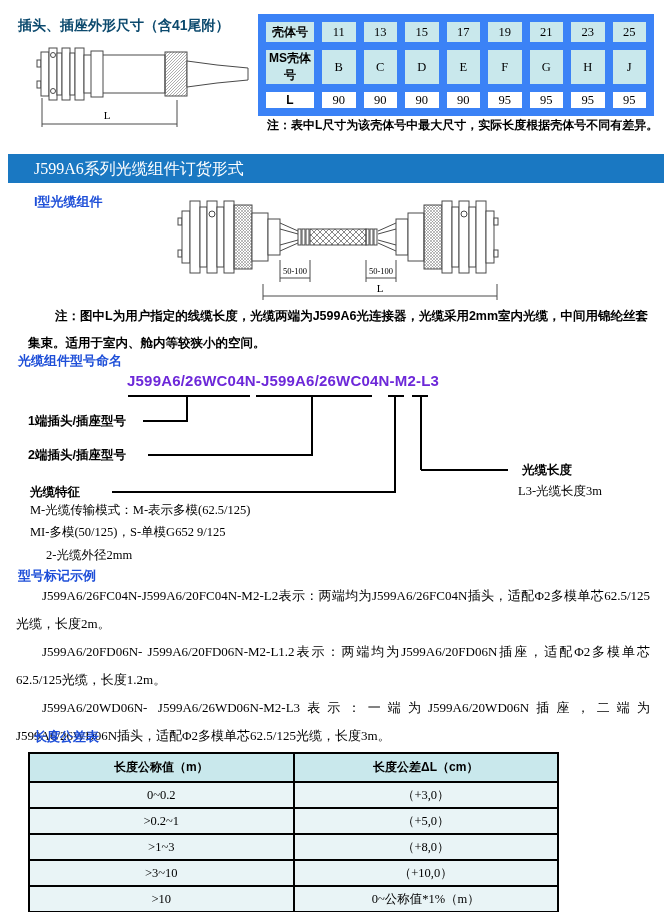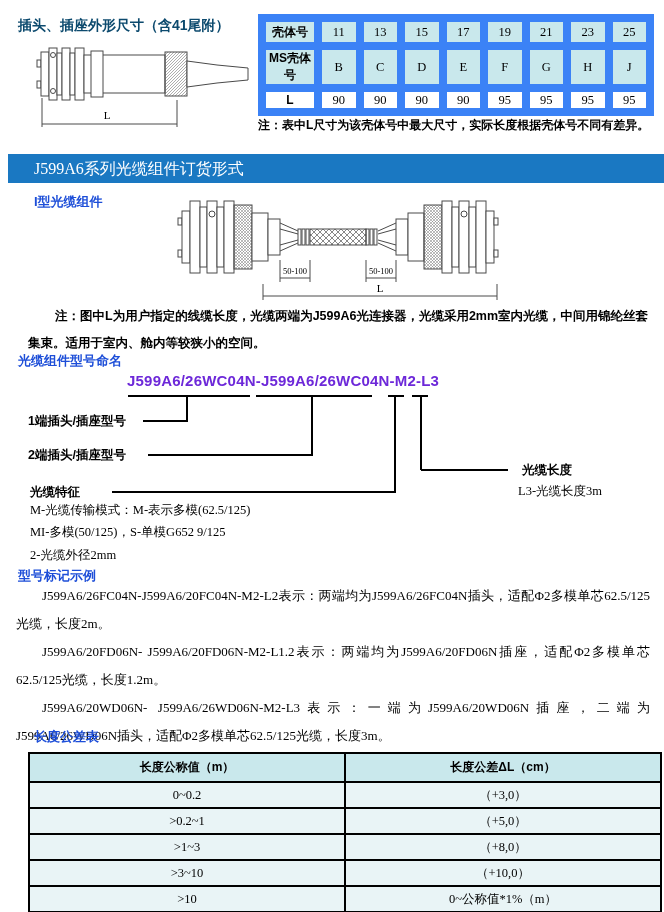--- a/index.html
+++ b/index.html
@@ -1,21 +1,21 @@
 <!DOCTYPE html>
 <html><head>
 <meta charset="utf-8">
 <style>
   html,body{margin:0;padding:0;background:#fff;}
   .page{position:relative;width:664px;height:912px;background:#ffffff;overflow:hidden;
         font-family:"Liberation Sans","DejaVu Sans",sans-serif;color:#000;}
   .abs{position:absolute;}
   .h-blue{color:#1d4ed8;font-weight:bold;font-size:13px;}
   .s1-heading{left:18px;top:17px;font-size:14px;color:#0c4a6e;font-weight:bold;}
-  .note-bold{font-weight:bold;font-size:12px;white-space:nowrap;}
+  .note-bold{font-weight:bold;font-size:12px;white-space:nowrap;margin-left:9px;}
   
   .shell-table{position:absolute;left:258px;top:14px;width:396px;border-collapse:collapse;table-layout:fixed;}
   .shell-table th,.shell-table td{border:8px solid #3b82f6;text-align:center;vertical-align:middle;padding:0;}
   .shell-table th{font-size:12px;font-weight:bold;background:#c9e8ec;}
   .shell-table td{font-size:12.5px;font-family:"Liberation Serif","DejaVu Serif",serif;}
   .shell-table tr.hdr td{background:#c9e8ec;font-family:"Liberation Serif","DejaVu Serif",serif;}
   .shell-table tr.plain th{background:#eef6f8;}
   
   .banner{left:8px;top:154px;width:656px;height:29px;background:#1a78c2;color:#fff;
           font-family:"Liberation Serif","DejaVu Serif",serif;font-size:16px;line-height:29px;
@@ -24,21 +24,21 @@
   .note2{font-weight:bold;font-size:12.5px;white-space:nowrap;}
   .naming-heading{left:18px;top:352px;}
   .part-number{left:127px;top:372px;font-weight:bold;font-size:15px;color:#6d28d9;letter-spacing:.2px;}
   .diag-label{font-weight:bold;font-size:12.5px;white-space:nowrap;}
   .feature-line{font-size:12.5px;font-family:"Liberation Serif","DejaVu Serif",serif;white-space:nowrap;}
   .examples-heading{left:18px;top:567px;}
   .examples{left:16px;top:582px;width:634px;}
   .examples p{margin:0;font-size:13px;line-height:28px;text-indent:2em;text-align:justify;
               font-family:"Liberation Serif","DejaVu Serif",serif;}
   .tol-heading{left:18px;top:728px;padding-left:16px;}
-  .tol-table{position:absolute;left:28px;top:752px;width:634px;border-collapse:collapse;table-layout:fixed;}
+  .tol-table{position:absolute;left:28px;top:752px;width:531px;border-collapse:collapse;table-layout:fixed;}
   .tol-table th,.tol-table td{border:2px solid #000;text-align:center;vertical-align:middle;padding:0;}
   .tol-table th{height:27px;font-size:12px;font-weight:bold;background:#c9e8ec;}
   .tol-table td{height:24px;font-size:12.5px;background:#e9f4f6;font-family:"Liberation Serif","DejaVu Serif",serif;}
   svg text{font-family:"Liberation Serif","DejaVu Serif",serif;}
   .drawing svg{display:block;}
 </style>
 </head>
 <body>
 
 <div class="page">
@@ -234,21 +234,21 @@
   </svg>
 
   <div class="abs diag-label" style="left:28px;top:413px;">1端插头/插座型号</div>
   <div class="abs diag-label" style="left:28px;top:447px;">2端插头/插座型号</div>
   <div class="abs diag-label" style="left:30px;top:484px;">光缆特征</div>
   <div class="abs diag-label" style="left:522px;top:462px;">光缆长度</div>
   <div class="abs feature-line" style="left:518px;top:483px;">L3-光缆长度3m</div>
 
   <div class="abs feature-line" style="left:30px;top:502px;">M-光缆传输模式：M-表示多模(62.5/125)</div>
   <div class="abs feature-line" style="left:30px;top:524px;">MI-多模(50/125)，S-单模G652 9/125</div>
-  <div class="abs feature-line" style="left:30px;top:547px;">2-光缆外径2mm</div>
+  <div class="abs feature-line" style="left:46px;top:547px;">2-光缆外径2mm</div>
 
   <div class="abs h-blue examples-heading">型号标记示例</div>
   <div class="abs examples">
     <p>J599A6/26FC04N-J599A6/20FC04N-M2-L2表示：两端均为J599A6/26FC04N插头，适配Φ2多模单芯62.5/125光缆，长度2m。</p>
     <p>J599A6/20FD06N- J599A6/20FD06N-M2-L1.2表示：两端均为J599A6/20FD06N插座，适配Φ2多模单芯62.5/125光缆，长度1.2m。</p>
     <p>J599A6/20WD06N- J599A6/26WD06N-M2-L3表示：一端为J599A6/20WD06N插座，二端为J599A6/26WD06N插头，适配Φ2多模单芯62.5/125光缆，长度3m。</p>
   </div>
 
   <div class="abs h-blue tol-heading">长度公差表</div>
   <table class="tol-table">

